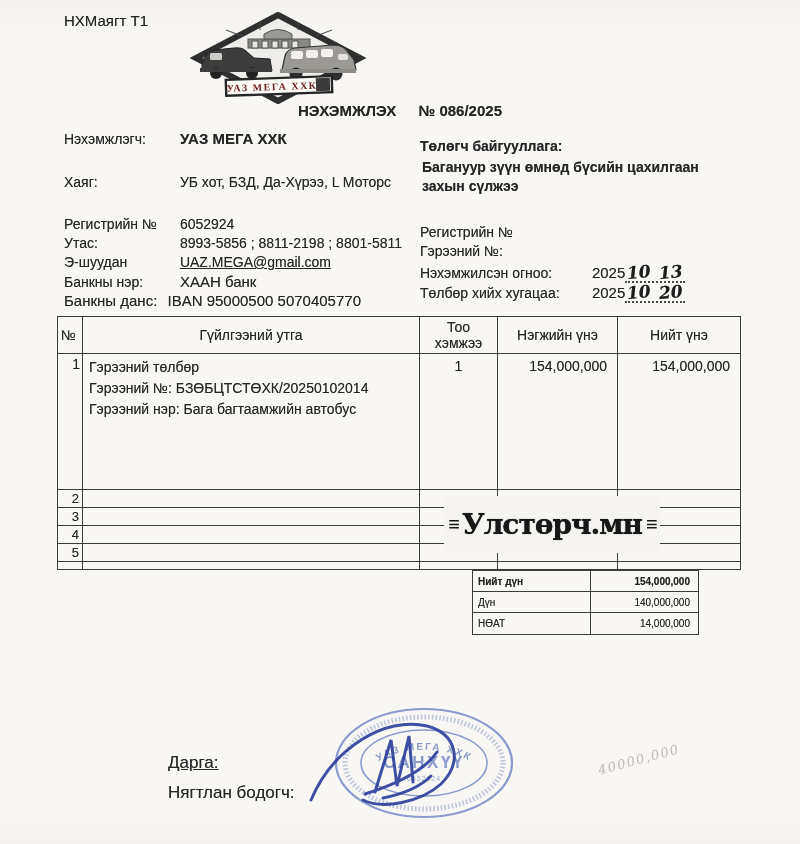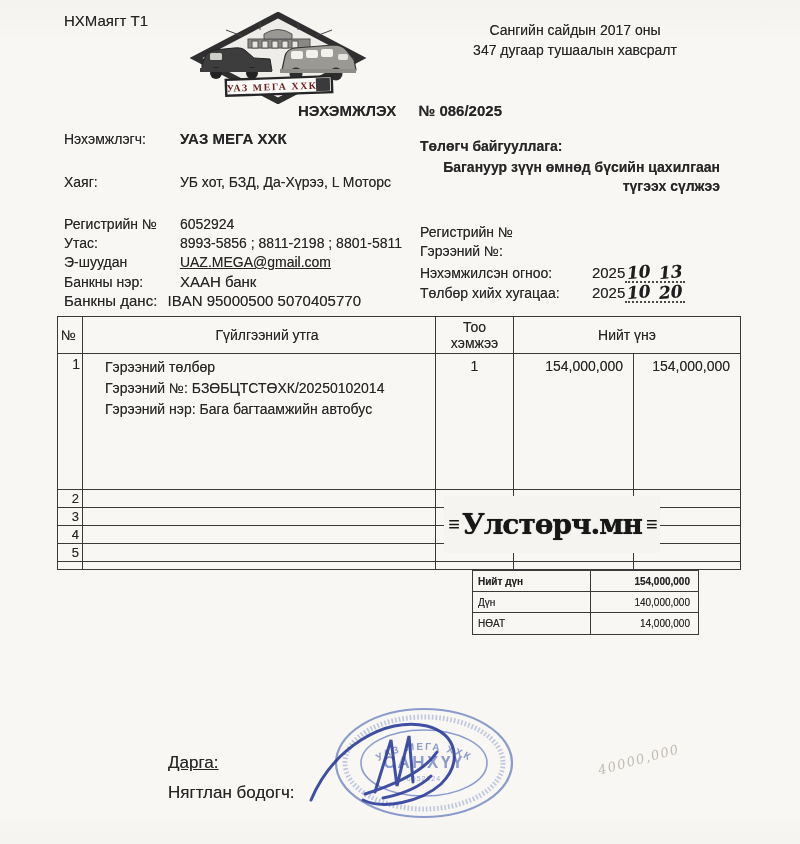--- a/index.html
+++ b/index.html
@@ -25,21 +25,21 @@
 
   
   .main-table{
     left:57px;top:316px;width:684px;height:254px;
     border:1.6px solid #3a3a3a;box-sizing:border-box;
     display:flex;flex-direction:column;background:transparent;
   }
   .t-row{display:flex;box-sizing:border-box;}
   .t-row > div{box-sizing:border-box;}
   .c-no{width:25px;border-right:1px solid #3a3a3a;}
-  .c-desc{width:337px;border-right:1px solid #3a3a3a;margin-left:16px;}
+  .c-desc{width:337px;border-right:1px solid #3a3a3a;}
   .c-qty{width:78px;border-right:1px solid #3a3a3a;}
   .c-unit{width:120px;border-right:1px solid #3a3a3a;}
   .c-total{flex:1;}
   .t-head{height:37px;border-bottom:1.6px solid #3a3a3a;font-size:14px;}
   .t-head .c-no{display:flex;align-items:center;padding-left:3px;}
   .t-head .c-desc,.t-head .c-qty,.t-head .c-unit,.t-head .c-total{
     display:flex;align-items:center;justify-content:center;text-align:center;line-height:1.15;
   }
   .t-item{height:136px;border-bottom:1px solid #3a3a3a;font-size:14px;}
   .t-item .c-no{text-align:right;padding:2px 2px 0 0;}
@@ -77,35 +77,31 @@
   .hand{
     font-family:"DejaVu Serif",serif;font-style:italic;font-weight:bold;
     font-size:17px;color:#1e1e1e;display:inline-block;transform:rotate(-5deg);
   }
   .dotted{border-bottom:2px dotted #4a4a4a;padding:0 2px;}
   .pencil{
     font-family:"DejaVu Serif",serif;font-style:italic;font-size:13px;
     color:#c0bcb3;transform:rotate(-15deg);letter-spacing:1.5px;
   }
 
-  .payer-name{font-weight:bold;text-align:right;line-height:1.35;}
+  .payer-name{font-weight:bold;text-align:left;line-height:1.35;}
   .title-line{left:0;right:0;top:102px;text-align:center;}
   .decree{left:430px;top:20px;width:290px;text-align:center;font-size:14px;line-height:1.45;}
 </style>
 </head>
 <body>
 
 <div class="paper">
 
   <div class="abs ink fs15" style="left:64px;top:12px;">НХМаягт Т1</div>
 
-  <div class="abs ink decree">
-    <div>Сангийн сайдын 2017 оны</div>
-    <div>347 дугаар тушаалын хавсралт</div>
-  </div>
 
   <svg class="abs" style="left:190px;top:12px;" width="177" height="92" viewBox="0 0 177 92">
     <path d="M88 3 L170 46 L88 89 L6 46 Z" fill="#efedea" stroke="#2f2f2f" stroke-width="6"></path>
 
     <g fill="#8a8883" stroke="#555" stroke-width="1">
       <rect x="58" y="27" width="62" height="9"></rect>
       <path d="M74 22 q14 -9 28 0 l0 5 l-28 0 Z" fill="#9a9892"></path>
       <rect x="62" y="29" width="6" height="7" fill="#e8e6e2"></rect>
       <rect x="72" y="29" width="6" height="7" fill="#e8e6e2"></rect>
       <rect x="82" y="29" width="6" height="7" fill="#e8e6e2"></rect>
@@ -174,39 +170,40 @@
     <span class="fs15">ХААН банк</span>
   </div>
   <div class="abs ink fs15 row-line" style="left:64px;top:292px;">
     <span>Банкны данс:</span>
     <span style="margin-left:6px;">IBAN 95000500 5070405770</span>
   </div>
 
   <div class="abs ink b fs14" style="left:420px;top:138px;">Төлөгч байгууллага:</div>
   <div class="abs ink fs14 payer-name" style="left:422px;top:158px;width:298px;">
     <div>Багануур зүүн өмнөд бүсийн цахилгаан</div>
-    <div>түгээх сүлжээ</div>
+    <div>захын сүлжээ</div>
   </div>
   <div class="abs ink fs14" style="left:420px;top:224px;">Регистрийн №</div>
   <div class="abs ink fs14" style="left:420px;top:243px;">Гэрээний №:</div>
 
   <div class="abs ink fs14 row-line" style="left:420px;top:262px;">
     <span class="lbl" style="width:168px;">Нэхэмжилсэн огноо:</span>
     <span class="fs15">2025</span><span class="dotted"><span class="hand">10</span><span class="hand" style="margin-left:8px;">13</span></span>
   </div>
   <div class="abs ink fs14 row-line" style="left:420px;top:282px;">
     <span class="lbl" style="width:168px;">Төлбөр хийх хугацаа:</span>
     <span class="fs15">2025</span><span class="dotted"><span class="hand">10</span><span class="hand" style="margin-left:8px;">20</span></span>
   </div>
 
   <div class="abs ink main-table">
     <div class="t-row t-head">
       <div class="c-no">№</div>
       <div class="c-desc">Гүйлгээний утга</div>
       <div class="c-qty" style="padding:0 8px;">Тоо хэмжээ</div>
+      <div class="c-unit">Нэгжийн үнэ</div>
       <div class="c-total">Нийт үнэ</div>
     </div>
     <div class="t-row t-item">
       <div class="c-no">1</div>
       <div class="c-desc">
         <div>Гэрээний төлбөр</div>
         <div>Гэрээний №: БЗӨБЦТСТӨХК/20250102014</div>
         <div>Гэрээний нэр: Бага багтаамжийн автобус</div>
       </div>
       <div class="c-qty">1</div>

